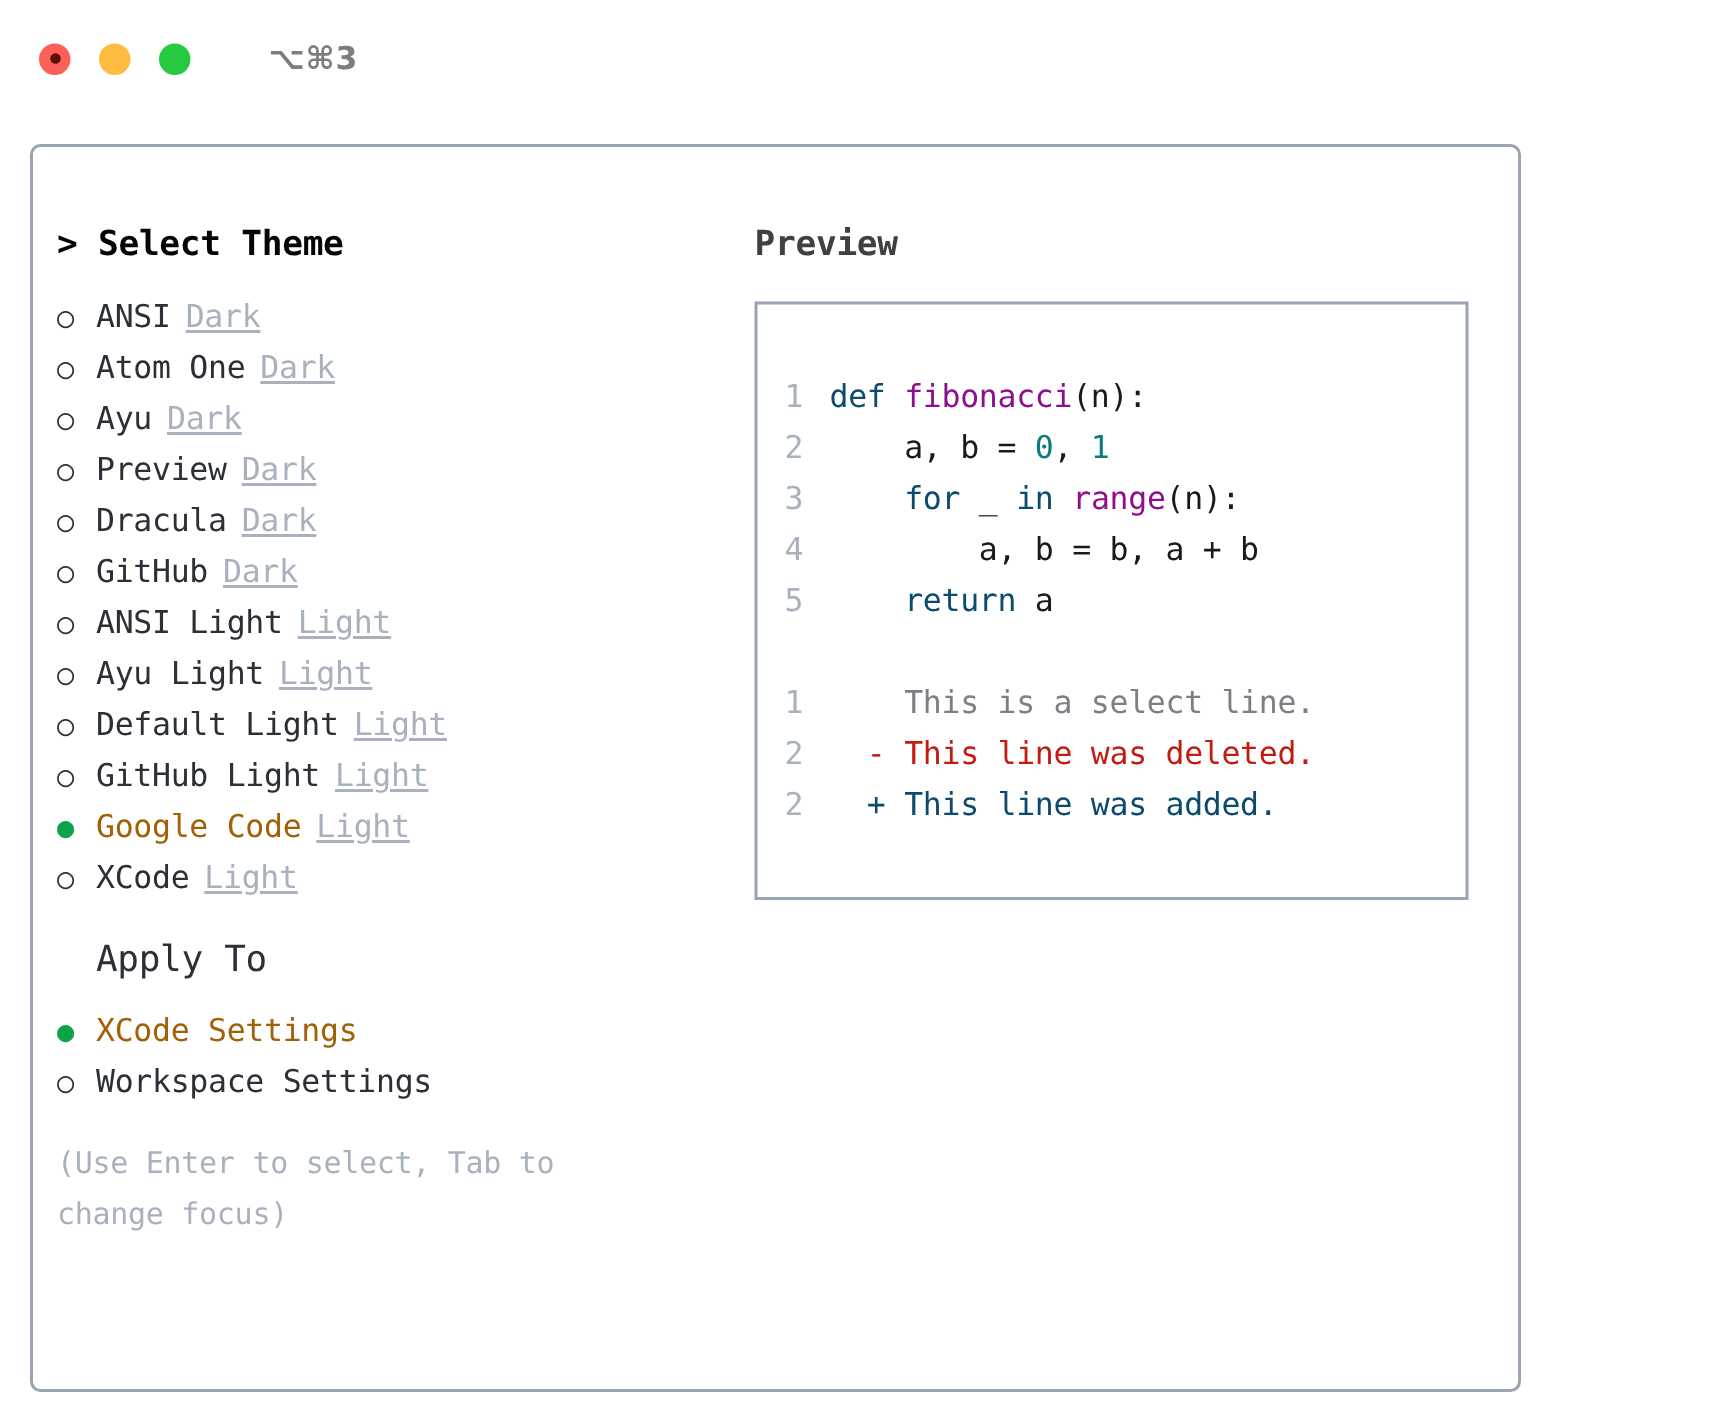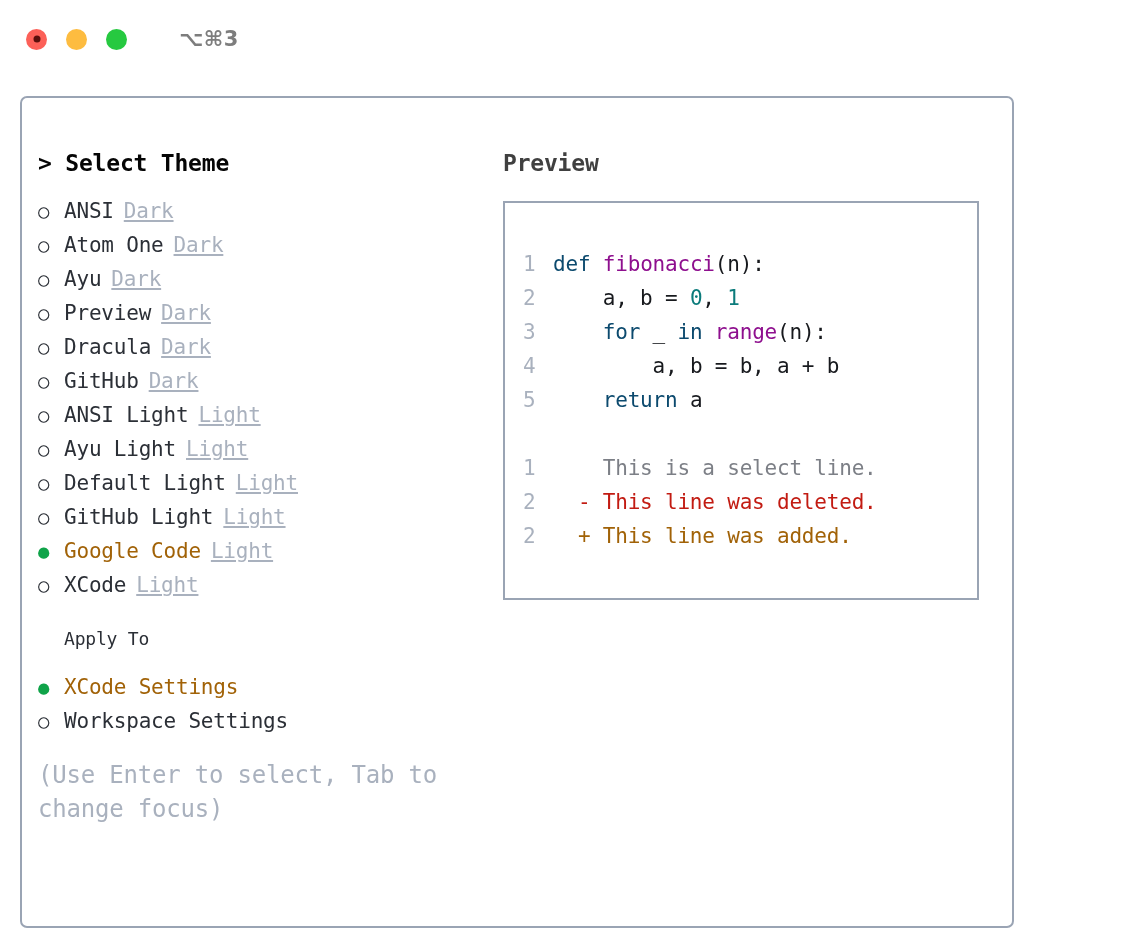--- a/index.html
+++ b/index.html
@@ -132,31 +132,31 @@
   .opt-badge {
     color: #a9b1be;
     margin-left: 10px;
     letter-spacing: -0.2px;
     text-decoration: underline;
   }
 
   .apply-block { margin-top: 34px; }
   .apply-label {
     padding-left: 26px;
-    font-size: 18px;
+    font-size: 24px;
     color: #2b2f36;
     line-height: 34px;
     height: 34px;
     white-space: pre;
     letter-spacing: -0.2px;
   }
 
   .hint {
     margin-top: 34px;
-    font-size: 24px;
+    font-size: 20px;
     color: #a9b1be;
     line-height: 34px;
     width: 410px;
     letter-spacing: -0.2px;
   }
 
   
   .right-col {
     position: absolute;
     left: 481px;
@@ -201,21 +201,21 @@
   .tok-kw   { color: #0c4a6e; }
   .tok-fn   { color: #8e0f8e; }
   .tok-num  { color: #0b7b7b; }
   .tok-pl   { color: #17191d; }
 
   .code-gap { height: 34px; }
 
   .diff-line .lineno { color: #a9b1be; }
   .diff-ctx { color: #7c7f86; }
   .diff-del { color: #c21b12; }
-  .diff-add { color: #a16207; }
+  .diff-add { color: #0c4a6e; }
 </style>
 </head>
 <body>
 
 <div class="window">
 
   <div class="titlebar">
     <div class="lights">
       <span class="light red"></span>
       <span class="light yellow"></span>

